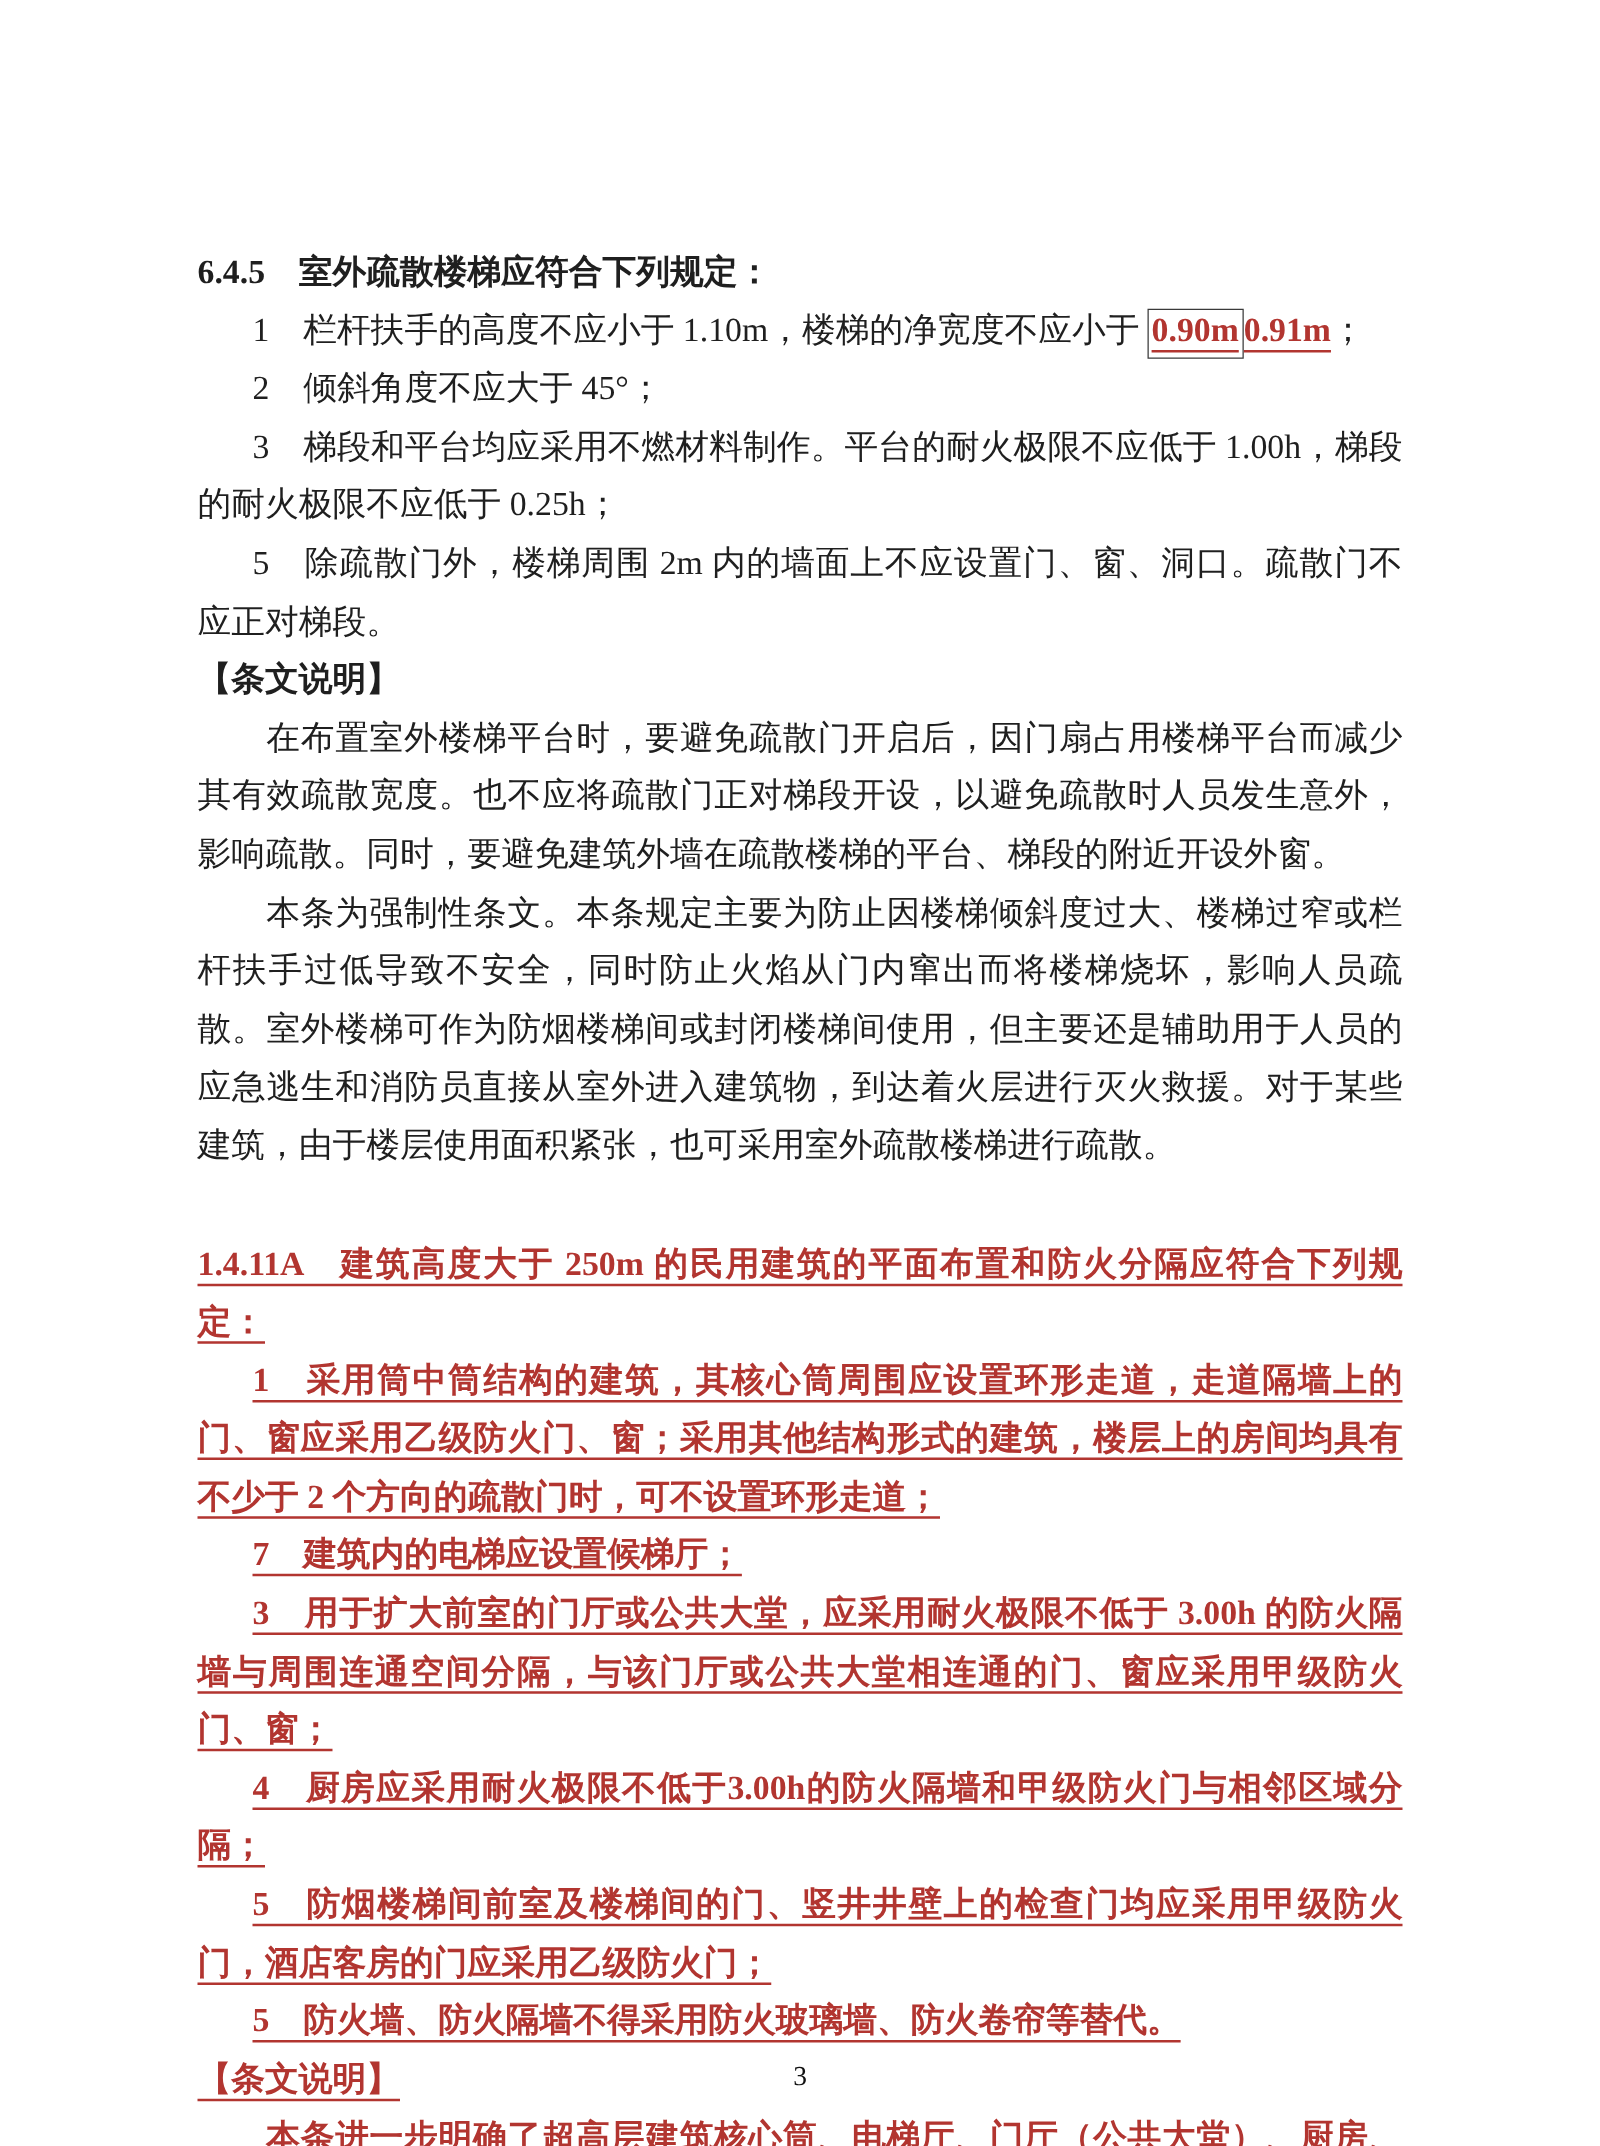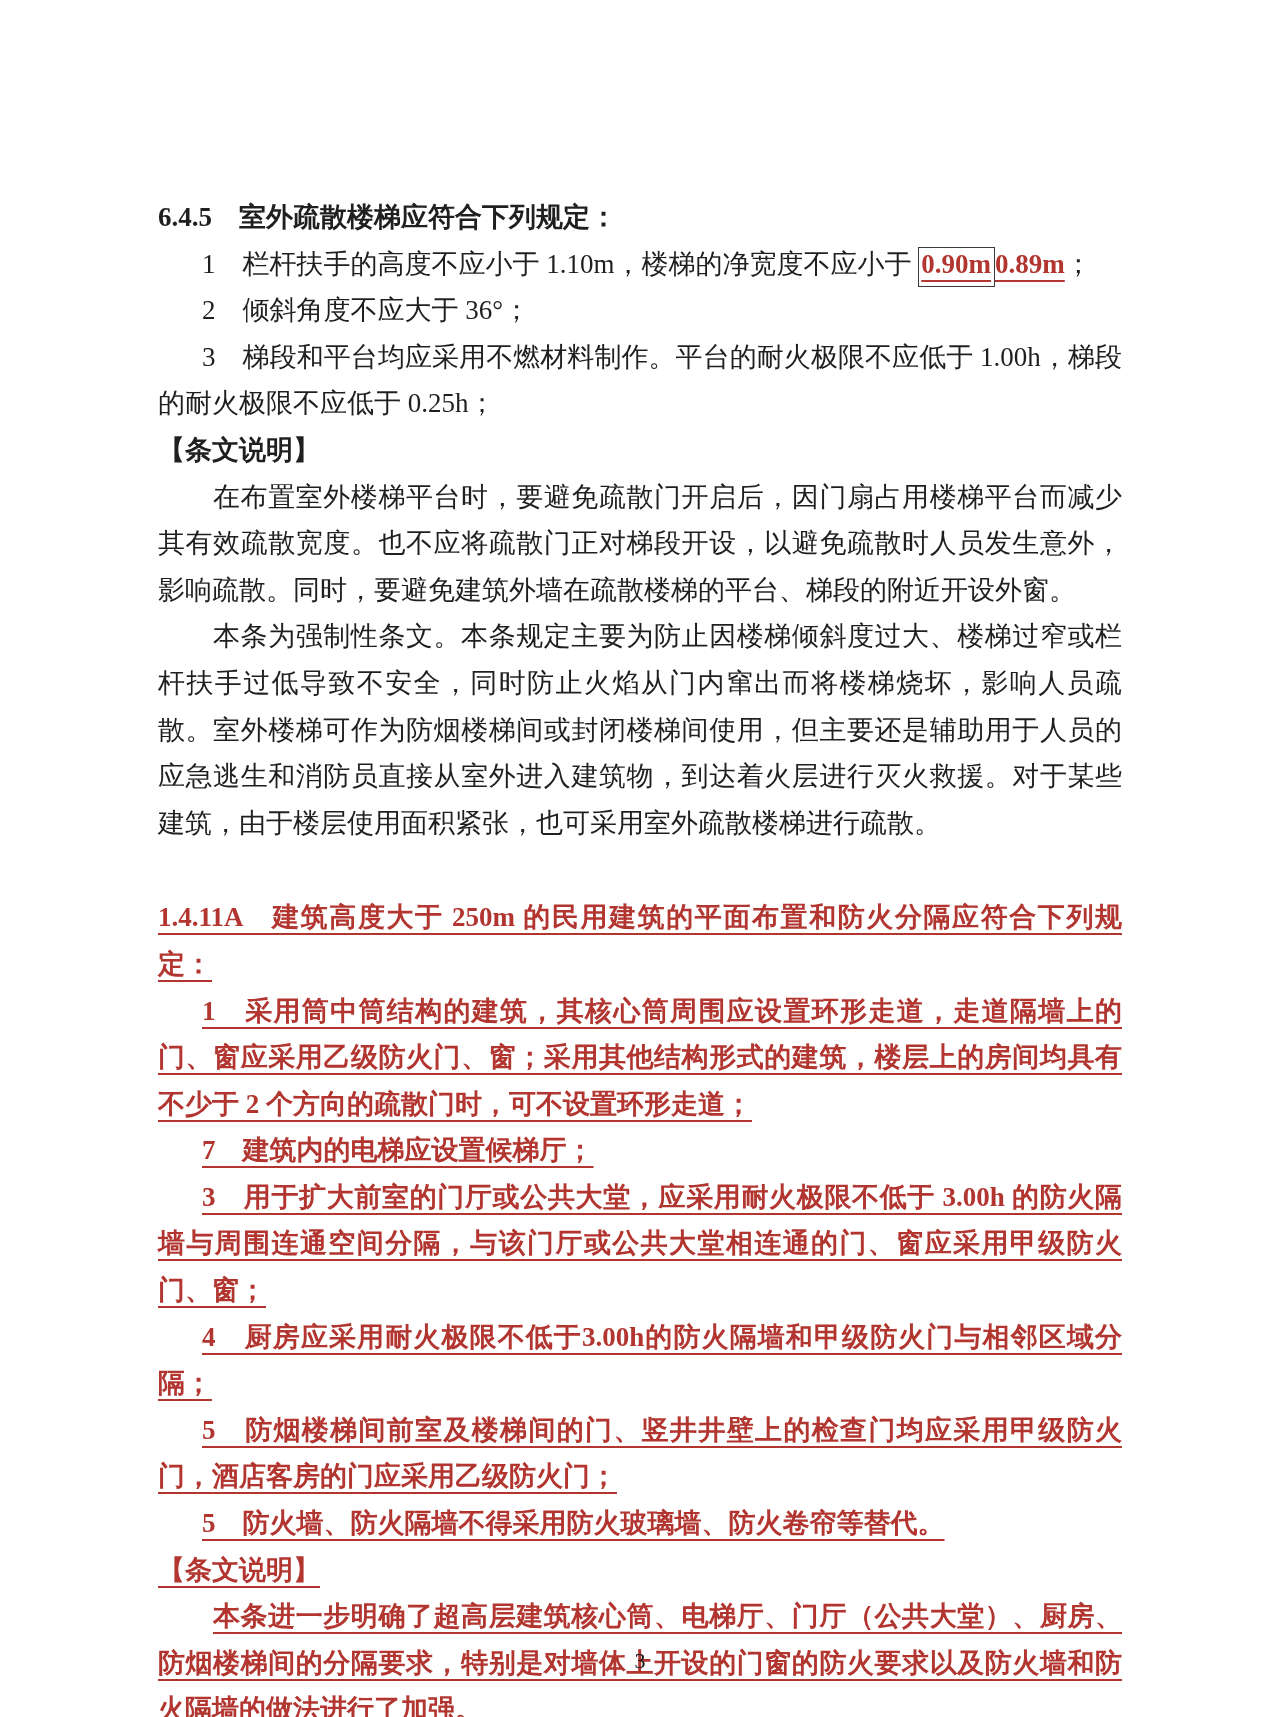--- a/index.html
+++ b/index.html
@@ -42,24 +42,25 @@
     font-family:"Liberation Serif","DejaVu Serif",serif;
   }
 </style>
 </head>
 <body>
 
 <div class="content">
 
   <p class="heading">6.4.5　室外疏散楼梯应符合下列规定：</p>
 
-  <p class="item"><span>1　栏杆扶手的高度不应小于 1.10m，楼梯的净宽度不应小于 </span><span class="red u boxed">0.90m</span><span class="red u">0.89m</span><span>；</span></p>
+  <p class="item"><span>1　栏杆扶手的高度不应小于 1.10m，楼梯的净宽度不应小于 </span><span class="red u boxed">0.90m</span><span class="red u">0.91m</span><span>；</span></p>
 
-  <p class="item">2　倾斜角度不应大于 36°；</p>
+  <p class="item">2　倾斜角度不应大于 45°；</p>
   <p class="item">3　梯段和平台均应采用不燃材料制作。平台的耐火极限不应低于 1.00h，梯段的耐火极限不应低于 0.25h；</p>
+  <p class="item">5　除疏散门外，楼梯周围 2m 内的墙面上不应设置门、窗、洞口。疏散门不应正对梯段。</p>
 
   <p class="note-label">【条文说明】</p>
   <p class="para">在布置室外楼梯平台时，要避免疏散门开启后，因门扇占用楼梯平台而减少其有效疏散宽度。也不应将疏散门正对梯段开设，以避免疏散时人员发生意外，影响疏散。同时，要避免建筑外墙在疏散楼梯的平台、梯段的附近开设外窗。</p>
   <p class="para">本条为强制性条文。本条规定主要为防止因楼梯倾斜度过大、楼梯过窄或栏杆扶手过低导致不安全，同时防止火焰从门内窜出而将楼梯烧坏，影响人员疏散。室外楼梯可作为防烟楼梯间或封闭楼梯间使用，但主要还是辅助用于人员的应急逃生和消防员直接从室外进入建筑物，到达着火层进行灭火救援。对于某些建筑，由于楼层使用面积紧张，也可采用室外疏散楼梯进行疏散。</p>
 
   <p class="heading red u">1.4.11A　建筑高度大于 250m 的民用建筑的平面布置和防火分隔应符合下列规定：</p>
 
   <p class="item red u">1　采用筒中筒结构的建筑，其核心筒周围应设置环形走道，走道隔墙上的门、窗应采用乙级防火门、窗；采用其他结构形式的建筑，楼层上的房间均具有不少于 2 个方向的疏散门时，可不设置环形走道；</p>
   <p class="item red u">7　建筑内的电梯应设置候梯厅；</p>
   <p class="item red u">3　用于扩大前室的门厅或公共大堂，应采用耐火极限不低于 3.00h 的防火隔墙与周围连通空间分隔，与该门厅或公共大堂相连通的门、窗应采用甲级防火门、窗；</p>

